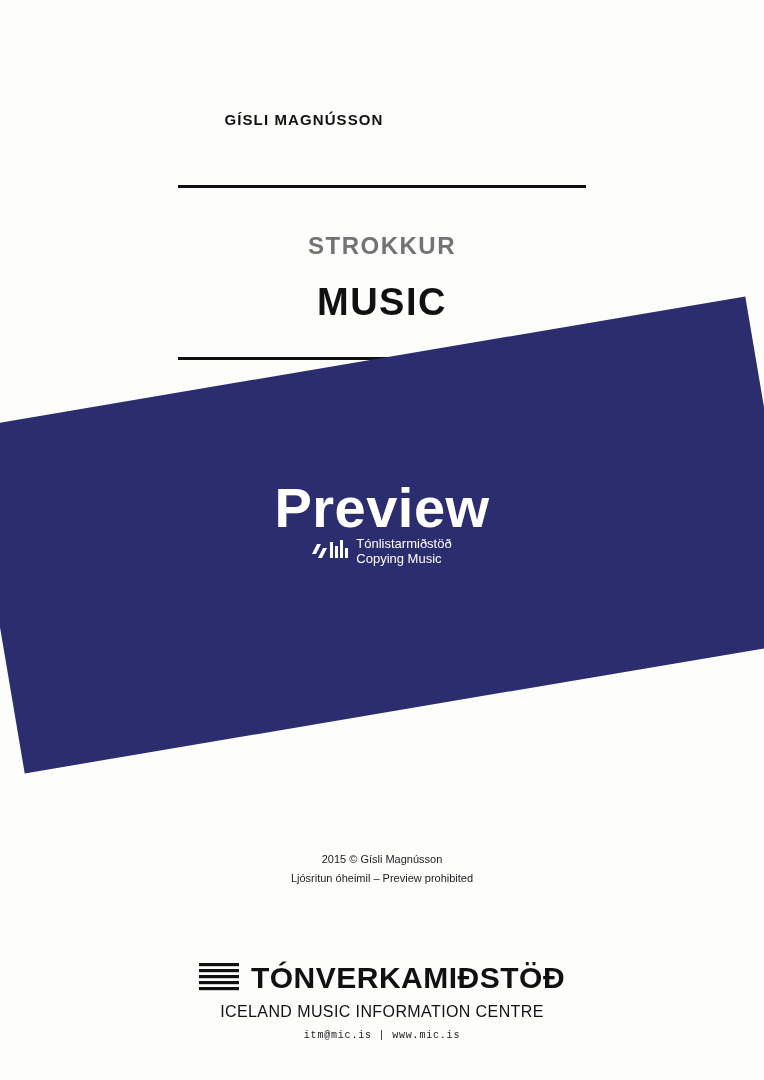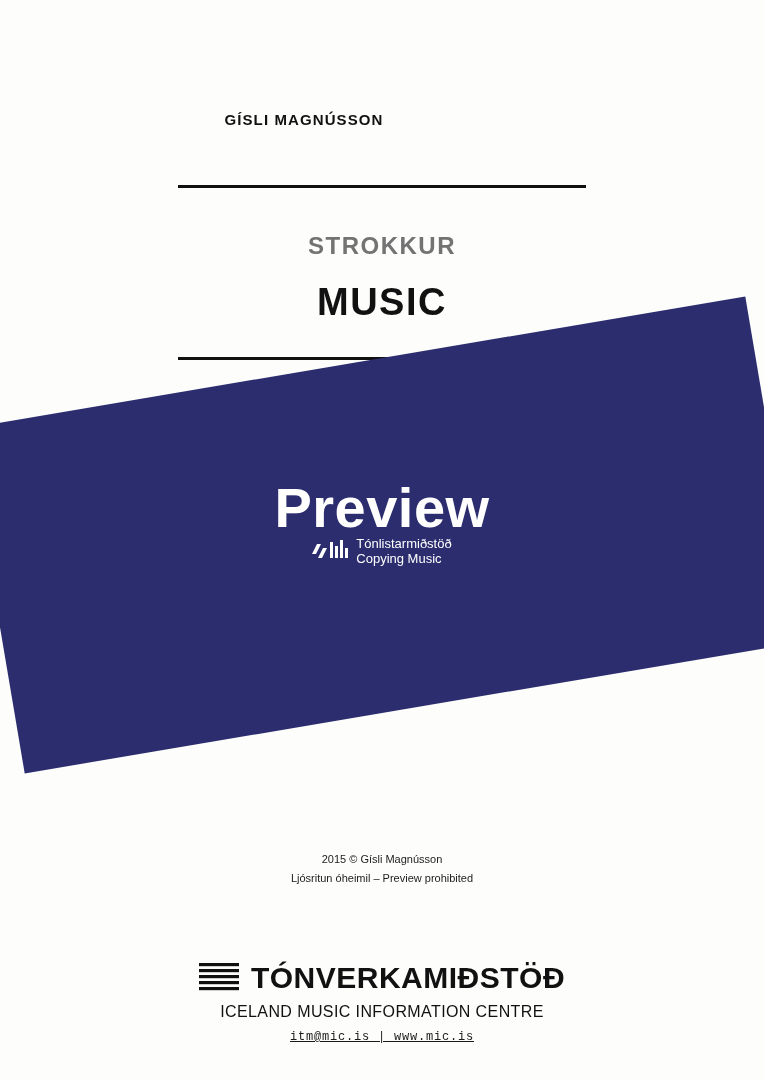--- a/index.html
+++ b/index.html
@@ -170,25 +170,24 @@
     line-height: 1;
   }
   .footer-subtitle {
     margin-top: 7px;
     font-size: 16px;
     letter-spacing: 0.4px;
     color: #111111;
   }
   .footer-contact {
     margin-top: 9px;
-    font-size: 12px;
+    font-size: 10px;
     letter-spacing: 0.8px;
     color: #1a1a1a;
     font-family: "Liberation Mono", monospace;
-    text-decoration: underline;
   }
 </style>
 </head>
 <body>
 
 <div class="page">
 
   <div class="composer">GÍSLI MAGNÚSSON</div>
 
   <div class="rule rule-top"></div>

